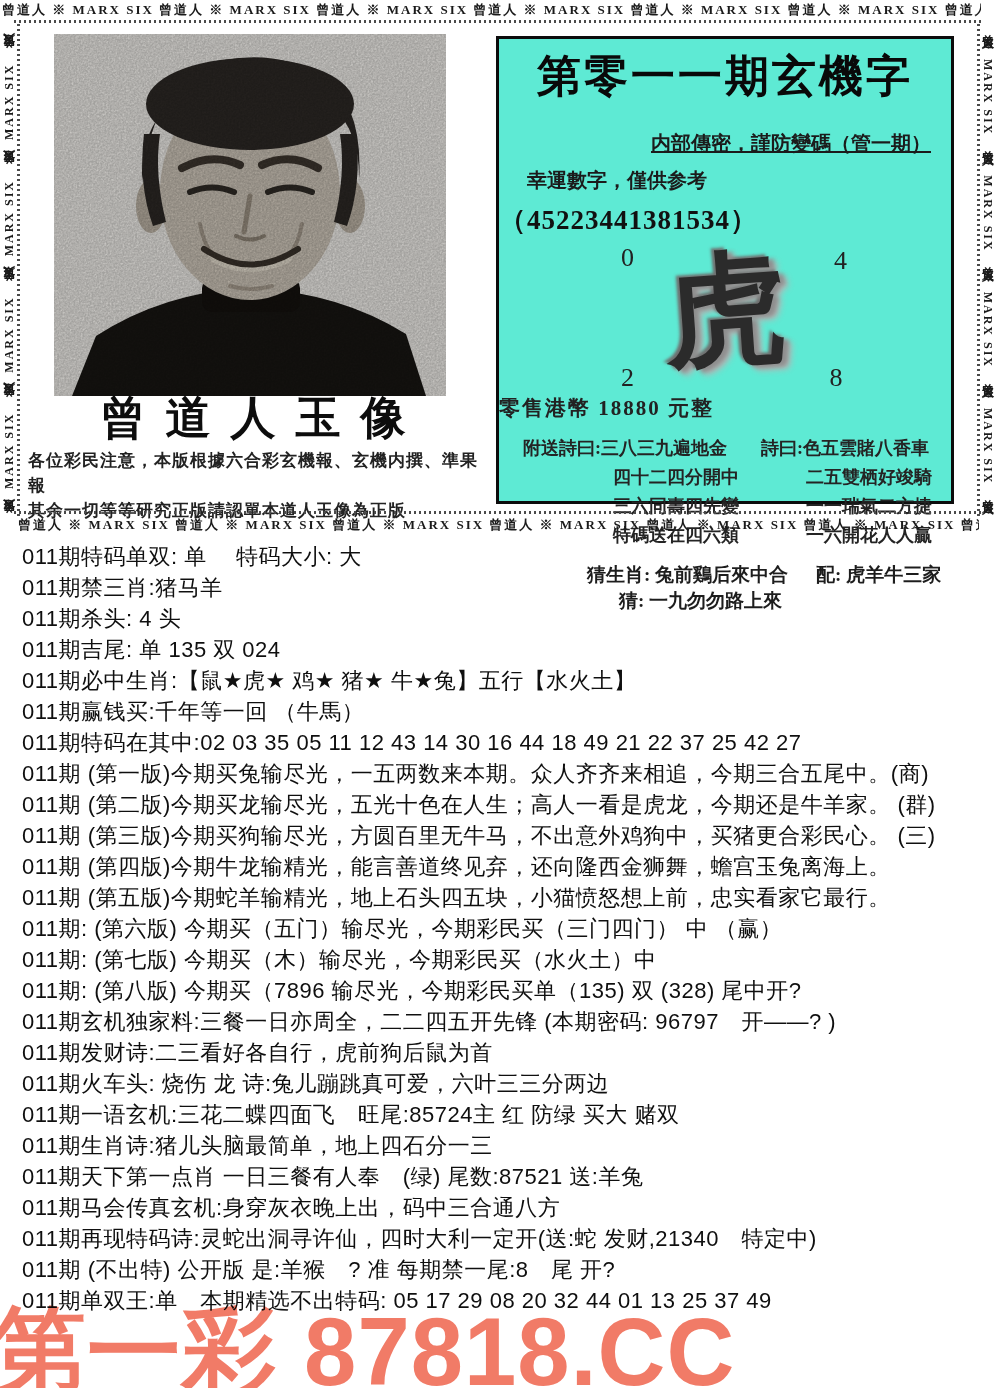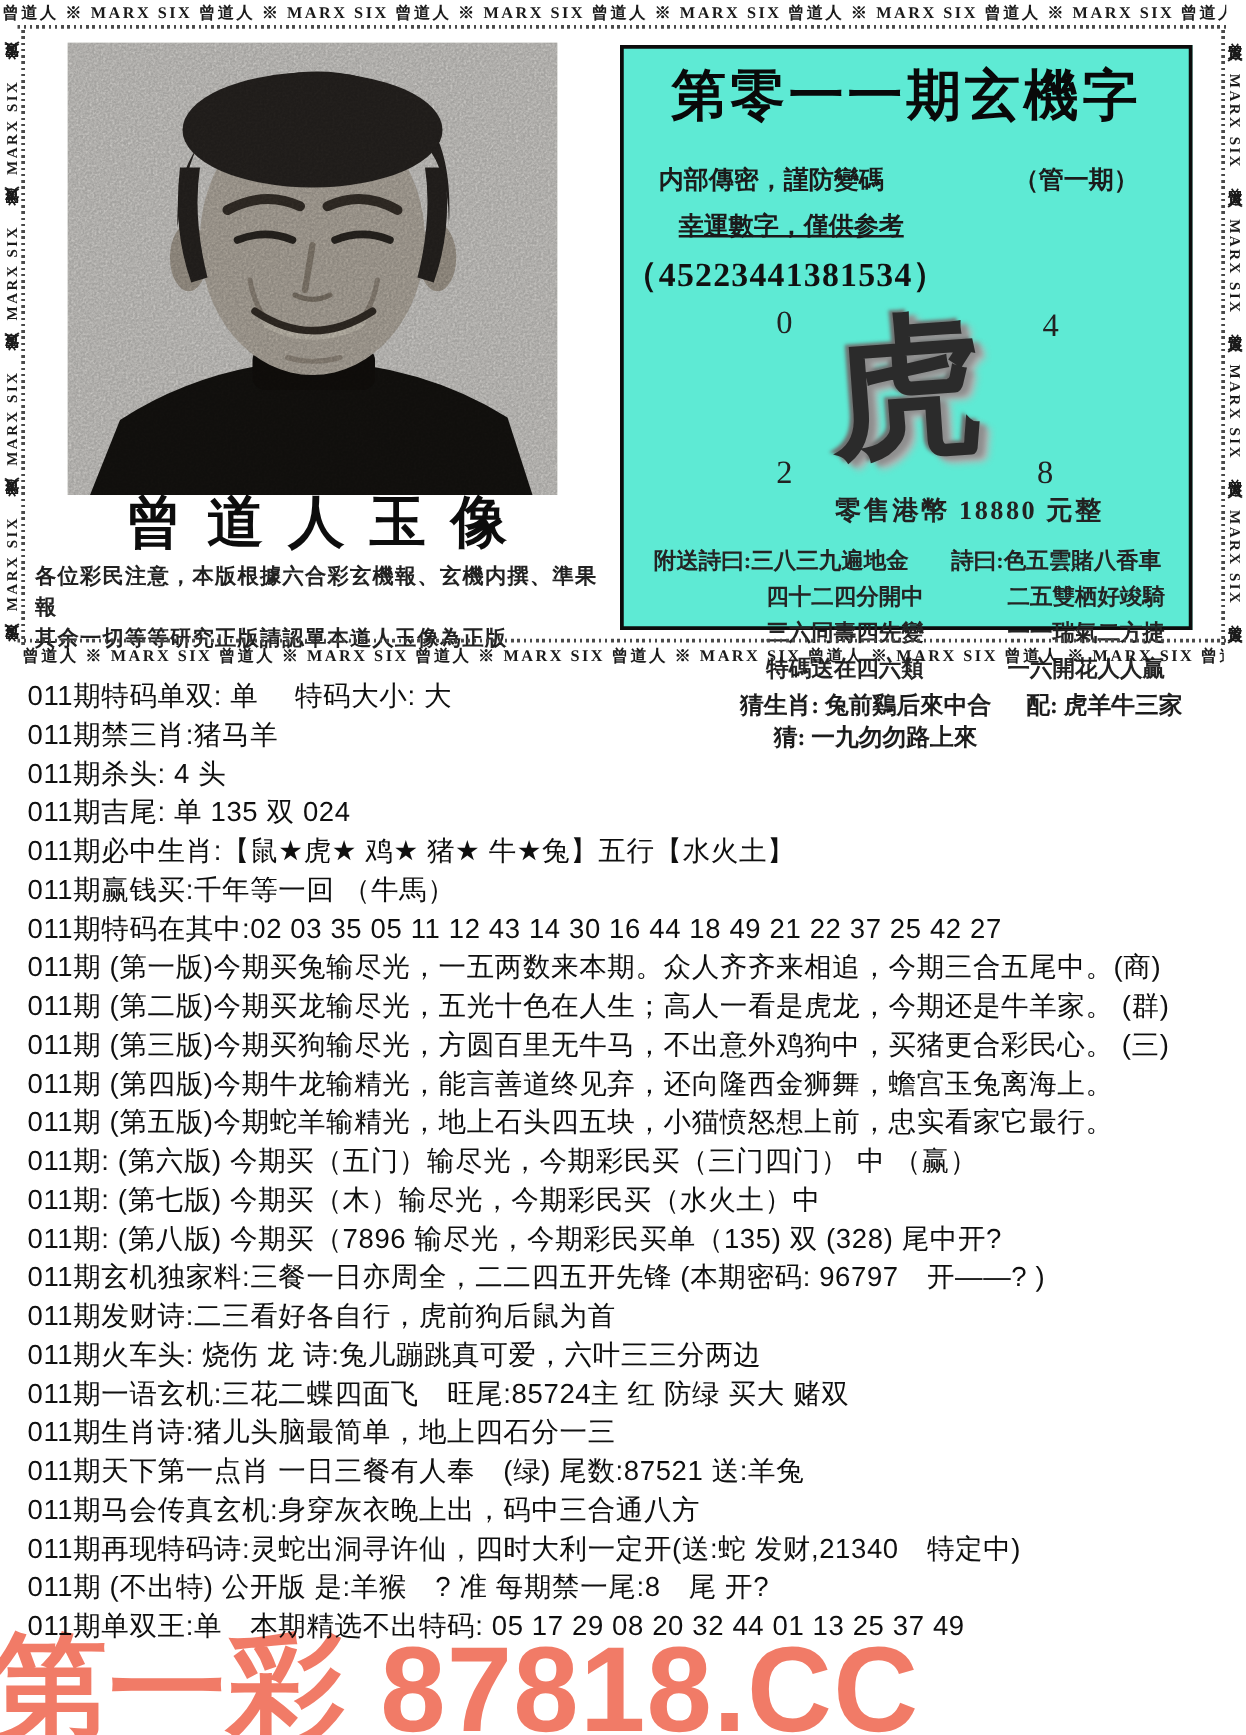--- a/index.html
+++ b/index.html
@@ -49,60 +49,60 @@
   .mystic-box{
     position:absolute;left:478px;top:14px;width:452px;height:462px;
     border:3px solid #0c0c0c;background:#5eead4;
   }
   .box-title{
     margin-top:8px;text-align:center;font-weight:bold;font-size:44px;
     letter-spacing:3px;color:#090909;
     font-family:"Liberation Serif","DejaVu Serif",serif;
   }
   .box-row1{
-    display:flex;justify-content:space-between;padding:0 40px 0 28px;margin-top:24px;
+    display:flex;justify-content:flex-end;padding:0 20px 0 28px;margin-top:24px;
+    font:bold 20px "Liberation Serif","DejaVu Serif",serif;color:#1b1b1b;text-decoration:underline;
+  }
+  .box-line2{
+    padding:0 28px;margin-top:10px;
     font:bold 20px "Liberation Serif","DejaVu Serif",serif;color:#1b1b1b;
-  }
-  .box-line2{
-    padding:0 44px;margin-top:10px;
-    font:bold 20px "Liberation Serif","DejaVu Serif",serif;color:#1b1b1b;text-decoration:underline;
   }
   .box-code{
     margin-top:8px;text-align:left;letter-spacing:1px;
     font:bold 27px "Liberation Serif","DejaVu Serif",serif;color:#111;
   }
   .tiger-wrap{position:relative;height:150px;margin-top:2px;}
   .tiger{
     position:absolute;left:50%;top:50%;transform:translate(-50%,-52%) rotate(-4deg);
     font-size:122px;font-weight:bold;color:#2b2b2b;
     font-family:"Liberation Serif","DejaVu Serif",serif;
     text-shadow:5px 3px 4px #8e8e8e,-3px -2px 3px #6f6f6f,8px 6px 6px #b5b5b5;
   }
   .corner{
     position:absolute;font:26px "Liberation Serif","DejaVu Serif",serif;color:#222;
   }
   .c-tl{left:27%;top:2%;}
   .c-tr{right:23%;top:4%;}
   .c-bl{left:27%;bottom:-2%;}
   .c-br{right:24%;bottom:-2%;}
   .price{
-    text-align:right;padding-right:68px;margin-top:4px;letter-spacing:2px;
+    text-align:left;padding-right:68px;margin-top:4px;letter-spacing:2px;
     font:bold 21px "Liberation Serif","DejaVu Serif",serif;color:#222;
   }
   .poems{
     display:flex;margin-top:12px;padding-left:24px;
     font:bold 18px/29px "Liberation Serif","DejaVu Serif",serif;color:#242424;
   }
   .poem-col.pl{width:238px;}
   .poem-col.pr{flex:1;}
   .pindent-l{padding-left:90px;}
   .pindent-r{padding-left:45px;}
   .guessrow{
-    display:flex;padding-left:88px;gap:28px;margin-top:1px;
-    font:bold 19px/27px "Liberation Serif","DejaVu Serif",serif;color:#1d1d1d;justify-content:center;
+    display:flex;padding-left:88px;gap:28px;margin-top:11px;
+    font:bold 19px/27px "Liberation Serif","DejaVu Serif",serif;color:#1d1d1d;
   }
   .guess2{
     padding-left:120px;
     font:bold 19px/26px "Liberation Serif","DejaVu Serif",serif;color:#1d1d1d;
   }
   .sq-mid{bottom:21px;left:-4px;right:-4px;}
   .bottomstrip{
     position:absolute;bottom:0;left:0;right:0;height:19px;
     font:bold 13px "Liberation Serif","DejaVu Serif",serif;
     letter-spacing:2px;white-space:nowrap;overflow:hidden;color:#1a1a1a;

